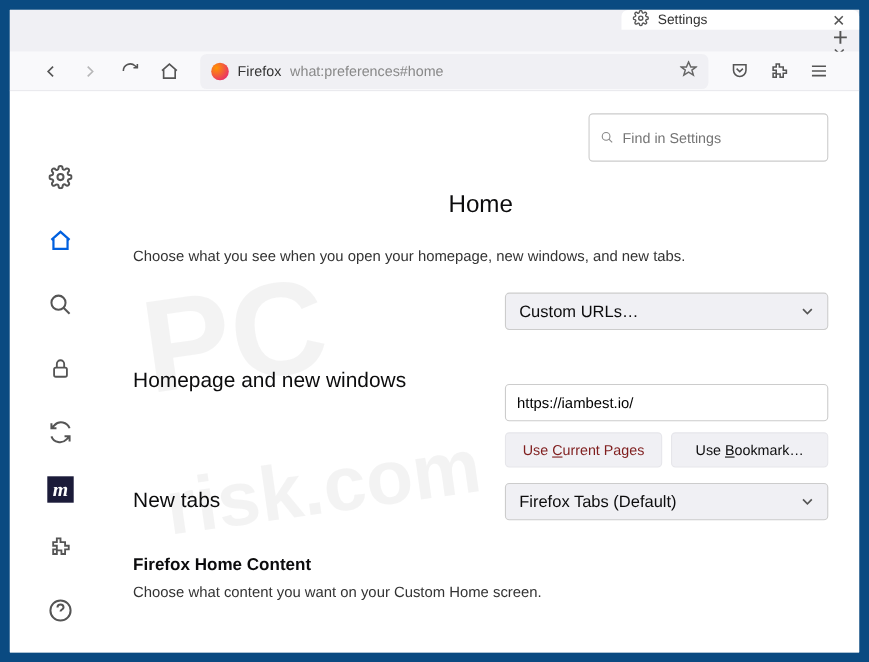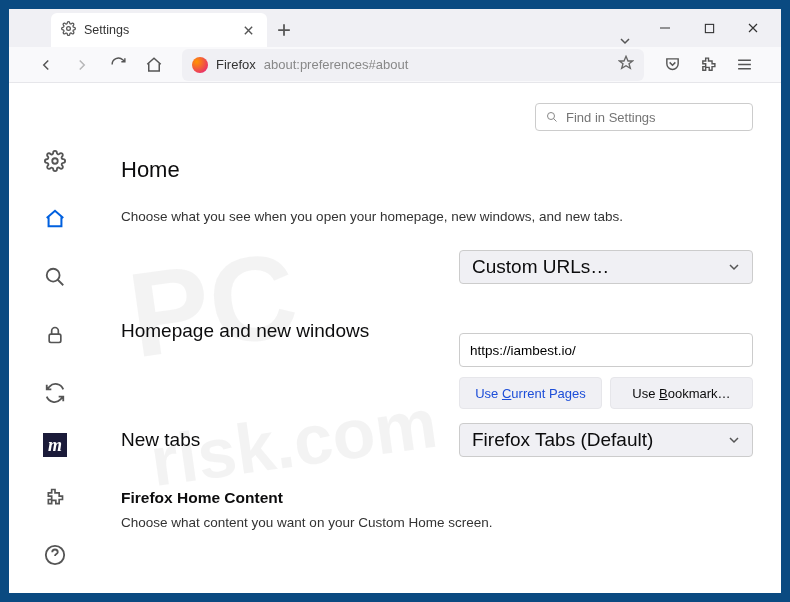--- a/index.html
+++ b/index.html
@@ -1,21 +1,21 @@
 <!DOCTYPE html>
 <html><head>
 <meta charset="utf-8">
 <style>
 * { margin: 0; padding: 0; box-sizing: border-box; }
 body { font-family: "Segoe UI", Arial, sans-serif; font-size: 13px; color: #0c0c0d; width: 790px; height: 602px; overflow: hidden; background: #fff; position: relative; }
 .outer-border { position: absolute; inset: 0; border: 9px solid #0a4a81; }
 .window { position: absolute; inset: 9px; background: #fff; display: flex; flex-direction: column; }
 
 
-.titlebar { height: 38px; background: #f0f0f4; display: flex; align-items: flex-end; padding-left: 42px; }
+.titlebar { height: 38px; background: #f0f0f4; display: flex; align-items: flex-end; padding-left: 42px; flex-direction: column; }
 .tab { display: flex; align-items: center; height: 34px; width: 216px; background: #fff; border-radius: 6px 6px 0 0; padding: 0 10px; gap: 8px; }
 .tab .icon svg { width: 15px; height: 15px; }
 .tab-title { flex: 1; font-size: 12.5px; color: #333; }
 .tab-close { width: 18px; height: 18px; display:flex; align-items:center; justify-content:center; color:#555; }
 .newtab { width: 34px; height: 34px; display:flex; align-items:center; justify-content:center; color:#555; }
 .titlebar-spacer { flex: 1; }
 .win-controls { display: flex; align-items: center; height: 38px; padding-right: 6px; gap: 0; }
 .win-btn { width: 44px; height: 32px; display: flex; align-items:center; justify-content:center; color:#333; }
 .tab-dropdown { width: 36px; display:flex; align-items:center; justify-content:center; color:#555; }
 
@@ -37,32 +37,32 @@
 
 .sidebar { width: 92px; padding-top: 60px; display:flex; flex-direction:column; align-items:center; gap: 22px; }
 .side-item { width: 36px; height: 36px; display:flex; align-items:center; justify-content:center; border-radius:6px; color:#555; }
 .side-item.active { color:#0060df; }
 .side-item.m { background:#1b1b39; color:#fff; font: bold italic 18px Georgia; border-radius:0; width:24px; height:24px; }
 .side-bottom { margin-top: auto; padding-bottom: 20px; display:flex; flex-direction:column; gap:22px; align-items:center; }
 
 
 .page { flex:1; padding: 20px 28px 0 20px; overflow:hidden; position:relative; }
 .search-row { display:flex; justify-content:flex-end; margin-bottom: 26px; }
-.search-box { width: 218px; height: 28px; border:1px solid #ccc; border-radius:4px; display:flex; align-items:center; padding:0 10px; gap:8px; color:#888; }
+.search-box { width: 218px; height: 44px; border:1px solid #ccc; border-radius:4px; display:flex; align-items:center; padding:0 10px; gap:8px; color:#888; }
 .search-box input { border:none; outline:none; flex:1; font-size:13px; color:#555; background:transparent; }
-.heading-row { display:flex; align-items:center; justify-content:space-between; margin-bottom: 26px; }
+.heading-row { display:flex; align-items:center; justify-content:space-between; margin-bottom: 26px; flex-direction: column; }
 h1 { font-size: 22px; font-weight: 500; }
 .btn { height: 32px; padding: 0 14px; background:#f0f0f4; border:1px solid #e6e6ea; border-radius:4px; font-size:13px; display:flex; align-items:center; justify-content:center; cursor:pointer; }
-.btn.disabled { color:#1d4ed8; }
+.btn.disabled { color:#7f1d1d; }
 h2 { font-size: 15.5px; font-weight:600; margin-bottom: 8px; }
 .desc { font-size: 13.5px; color:#333; margin-bottom: 26px; }
 .form-row { display:flex; align-items:center; margin-bottom: 10px; }
 .form-label { flex: 0 0 338px; font-size: 19px; }
 .form-ctrl { flex:1; }
-.select { height: 34px; border:1px solid #ccc; border-radius:4px; background:#f0f0f4; display:flex; align-items:center; padding:0 12px; justify-content:space-between; font-size:19px; }
+.select { height: 34px; border:1px solid #ccc; border-radius:4px; background:#f0f0f4; display:flex; align-items:center; padding:0 12px; justify-content:space-between; font-size:15px; }
 .urlinput { width:100%; height:34px; border:1px solid #ccc; border-radius:4px; padding:0 10px; font-size:13.5px;margin-top:39px; }
 .btn-pair { display:flex; gap:8px; margin-left:338px; margin-bottom: 14px; }
 .btn-pair .btn { flex:1; }
 .ul-letter { text-decoration: underline; }
 </style>
 </head>
 <body>
 
 <div class="outer-border"></div>
 <div class="window">
@@ -129,21 +129,21 @@
         </svg>
       </div>
     <div class="tbtn">
         <svg width="18" height="18" viewBox="0 0 24 24" fill="none" stroke="#555" stroke-width="2">
           <path d="M3 11l9-8 9 8M5 10v10h14V10"></path>
         </svg>
       </div>
     <div class="urlbar">
       <span class="fox"></span>
       <span class="url-prefix">Firefox</span>
-      <span class="url-path">about:preferences#about</span>
+      <span class="url-path">what:preferences#home</span>
       <span class="url-spacer"></span>
       <span class="star"><svg width="16" height="16" viewBox="0 0 24 24" fill="none" stroke="#666" stroke-width="2">
             <path d="M12 2l3 7h7l-5.5 4 2 7L12 16l-6.5 4 2-7L2 9h7z"></path>
           </svg></span>
     </div>
     <div class="tbtn">
         <svg width="17" height="17" viewBox="0 0 24 24" fill="none" stroke="#555" stroke-width="2">
           <path d="M4 4h16v7a8 8 0 0 1-16 0zM8 9l4 4 4-4"></path>
         </svg>
       </div>

